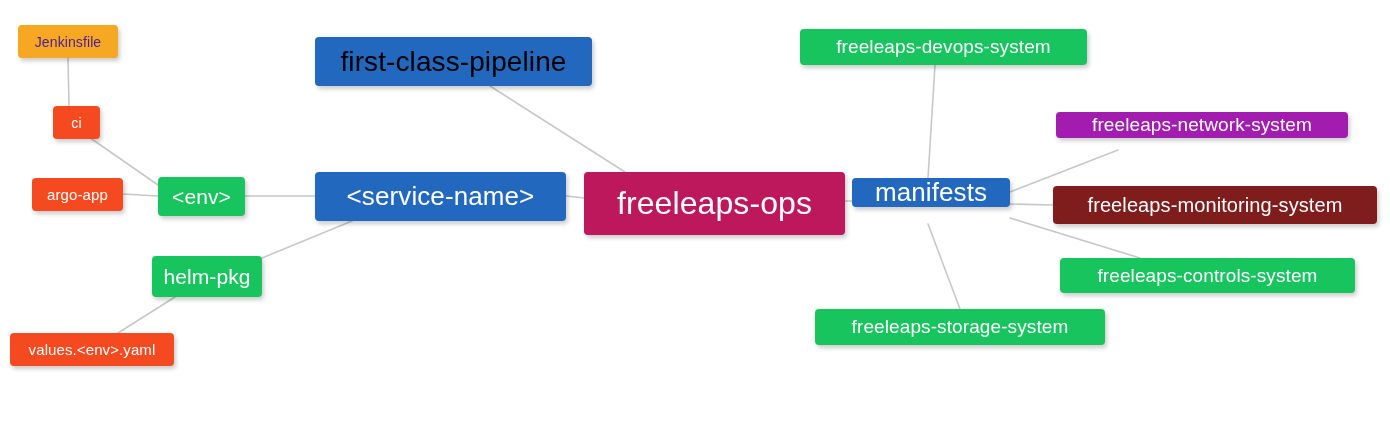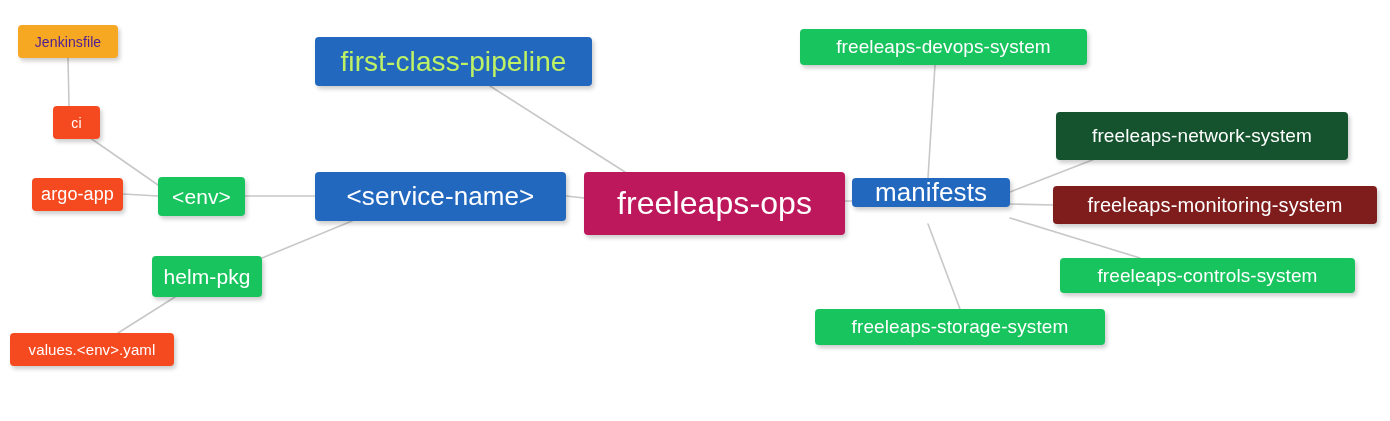--- a/index.html
+++ b/index.html
@@ -34,27 +34,27 @@
       <line x1="845" y1="201" x2="852" y2="201" stroke="#c8c8c8" stroke-width="1.6" stroke-linecap="round"></line>
       <line x1="928" y1="178" x2="935" y2="65" stroke="#c8c8c8" stroke-width="1.6" stroke-linecap="round"></line>
       <line x1="1010" y1="192" x2="1118" y2="150" stroke="#c8c8c8" stroke-width="1.6" stroke-linecap="round"></line>
       <line x1="1010" y1="204" x2="1053" y2="205" stroke="#c8c8c8" stroke-width="1.6" stroke-linecap="round"></line>
       <line x1="1010" y1="218" x2="1140" y2="258" stroke="#c8c8c8" stroke-width="1.6" stroke-linecap="round"></line>
       <line x1="928" y1="224" x2="960" y2="309" stroke="#c8c8c8" stroke-width="1.6" stroke-linecap="round"></line>
     </svg>
   <div id="nodes">
       <div class="node n-orange" style="left: 18px; top: 25px; width: 100px; height: 33px; font-size: 14px; background: rgb(247, 168, 35); color: #4c1d95;">Jenkinsfile</div>
       <div class="node n-red" style="left: 53px; top: 106px; width: 47px; height: 33px; font-size: 14px; background: rgb(245, 73, 31); color: rgb(255, 255, 255);">ci</div>
-      <div class="node n-red" style="left: 32px; top: 178px; width: 91px; height: 33px; font-size: 18px; background: rgb(245, 73, 31); color: rgb(255, 255, 255);">argo-app</div>
+      <div class="node n-red" style="left: 32px; top: 178px; width: 91px; height: 33px; font-size: 15px; background: rgb(245, 73, 31); color: rgb(255, 255, 255);">argo-app</div>
       <div class="node n-green" style="left: 158px; top: 177px; width: 87px; height: 39px; font-size: 21px; background: rgb(24, 196, 94); color: rgb(255, 255, 255);">&lt;env&gt;</div>
       <div class="node n-green" style="left: 152px; top: 256px; width: 110px; height: 41px; font-size: 21px; background: rgb(24, 196, 94); color: rgb(255, 255, 255);">helm-pkg</div>
       <div class="node n-red" style="left: 10px; top: 333px; width: 164px; height: 33px; font-size: 15px; background: rgb(245, 73, 31); color: rgb(255, 255, 255);">values.&lt;env&gt;.yaml</div>
-      <div class="node n-blue" style="left: 315px; top: 37px; width: 277px; height: 49px; font-size: 28px; background: rgb(35, 104, 191); color: #bef264;">first-class-pipeline</div>
+      <div class="node n-blue" style="left: 315px; top: 37px; width: 277px; height: 49px; font-size: 28px; background: rgb(35, 104, 191); color: #000000;">first-class-pipeline</div>
       <div class="node n-blue" style="left: 315px; top: 172px; width: 251px; height: 49px; font-size: 26px; background: rgb(35, 104, 191); color: rgb(255, 255, 255);">&lt;service-name&gt;</div>
       <div class="node n-root" style="left: 584px; top: 172px; width: 261px; height: 63px; font-size: 32px; background: #be185d; color: rgb(255, 255, 255);">freeleaps-ops</div>
       <div class="node n-blue" style="left: 852px; top: 178px; width: 158px; height: 29px; font-size: 26px; background: rgb(35, 104, 191); color: rgb(255, 255, 255);">manifests</div>
       <div class="node n-green" style="left: 800px; top: 29px; width: 287px; height: 36px; font-size: 19px; background: rgb(24, 196, 94); color: rgb(255, 255, 255);">freeleaps-devops-system</div>
-      <div class="node n-green" style="left: 1056px; top: 112px; width: 292px; height: 48px; font-size: 19px; background: #14532d; color: rgb(255, 255, 255);">freeleaps-network-system</div>
+      <div class="node n-green" style="left: 1056px; top: 112px; width: 292px; height: 26px; font-size: 19px; background: #a21caf; color: rgb(255, 255, 255);">freeleaps-network-system</div>
       <div class="node n-green" style="left: 1053px; top: 186px; width: 324px; height: 38px; font-size: 20px; background: #7f1d1d; color: rgb(255, 255, 255);">freeleaps-monitoring-system</div>
       <div class="node n-green" style="left: 1060px; top: 258px; width: 295px; height: 35px; font-size: 19px; background: rgb(24, 196, 94); color: rgb(255, 255, 255);">freeleaps-controls-system</div>
       <div class="node n-green" style="left: 815px; top: 309px; width: 290px; height: 36px; font-size: 19px; background: rgb(24, 196, 94); color: rgb(255, 255, 255);">freeleaps-storage-system</div>
     </div>
 </div>
 
 </body></html>

